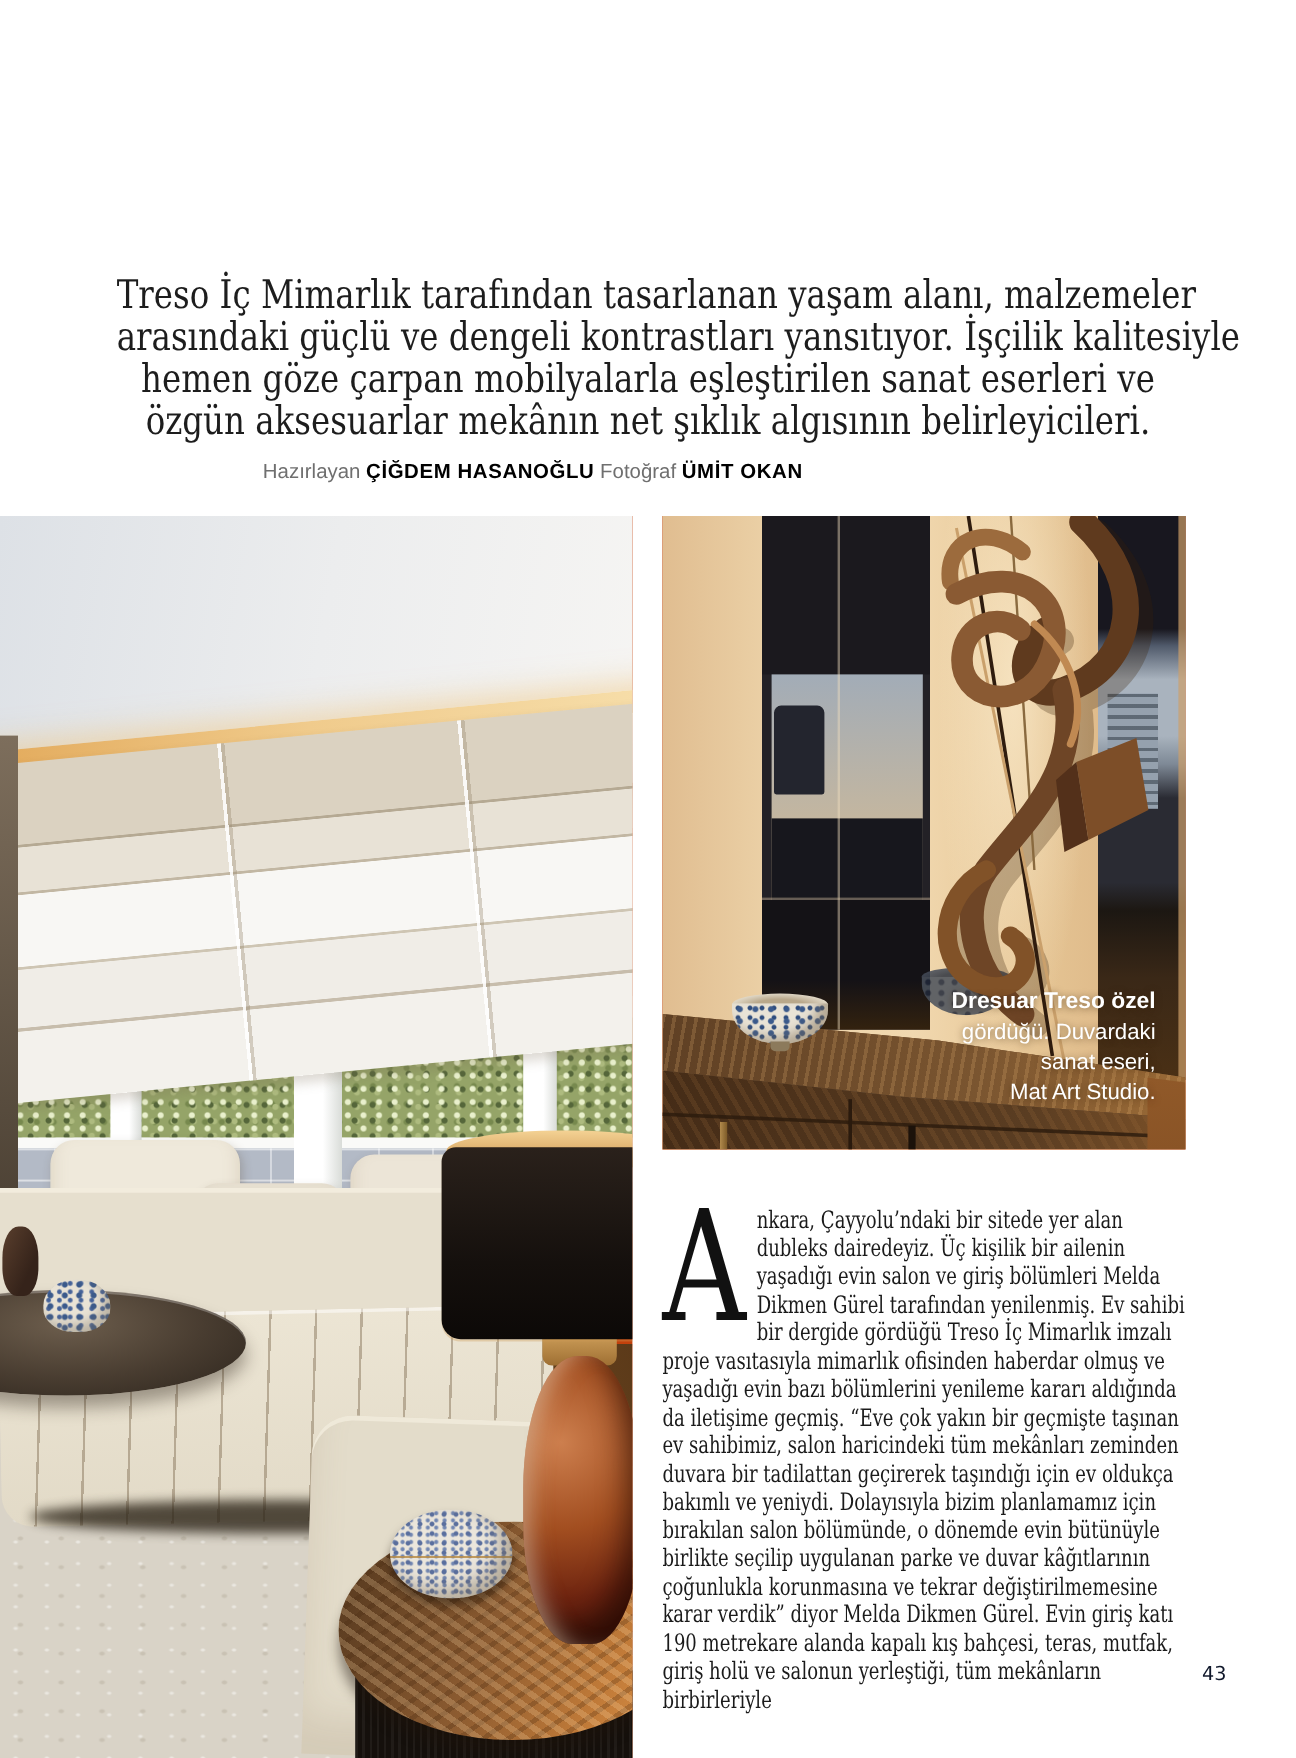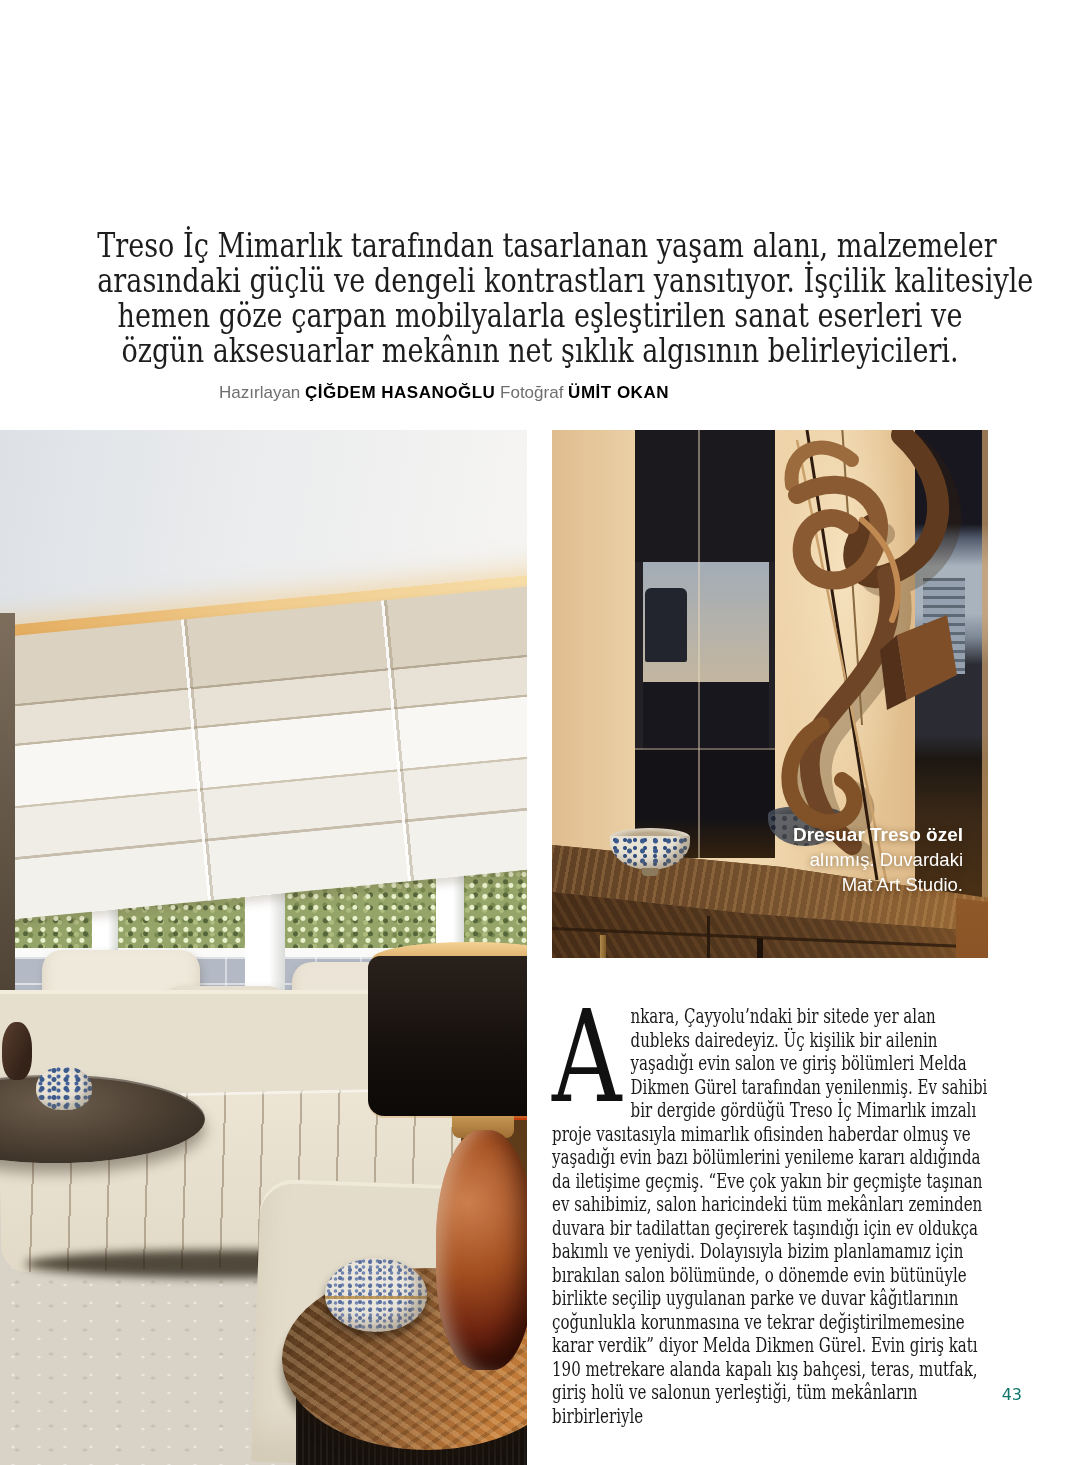--- a/index.html
+++ b/index.html
@@ -179,21 +179,21 @@
   .cp-caption .l{font-size:18.5px;line-height:25px;font-weight:400;}
 
   
   .article-col{position:absolute;left:552px;top:1005px;width:580px;
      transform:scaleX(.752);transform-origin:0 0;
      font-family:"DejaVu Serif",serif;font-size:20px;line-height:23.5px;color:#1a1a1a;
      text-align:left;}
   .dropcap{float:left;font-family:"DejaVu Serif",serif;font-size:128px;line-height:96px;
      padding:4px 12px 0 0;color:#111;}
   .pagenum{position:absolute;right:58px;top:1385px;
-     font-family:"DejaVu Sans","Liberation Sans",sans-serif;font-size:16px;color:#0f766e;}
+     font-family:"DejaVu Sans","Liberation Sans",sans-serif;font-size:16px;color:#0f172a;}
 </style>
 </head>
 <body>
 
 <div class="page">
 
 
   <div class="intro-wrap">
     <div class="intro-inner">
       <div class="intro-line">Treso İç Mimarlık tarafından tasarlanan yaşam alanı, malzemeler</div>
@@ -303,21 +303,22 @@
     <div class="abs cp-leg" style="left:205px;top:508px;height:20px;background:#1c120a;"></div>
 
     <div class="abs cp-bowl">
       <div class="rim"></div>
       <div class="cup"></div>
       <div class="foot"></div>
     </div>
 
     <div class="cp-caption">
       <div class="b">Dresuar Treso özel</div>
-      <div class="l">alınmış. Duvardaki</div>
+      <div class="l">gördüğü. Duvardaki</div>
+      <div class="l">sanat eseri,</div>
       <div class="l">Mat Art Studio.</div>
     </div>
   </div>
 
   <div class="article-col">
     <span class="dropcap">A</span><span>nkara, Çayyolu’ndaki bir sitede yer alan dubleks dairedeyiz. Üç kişilik bir ailenin yaşadığı evin salon ve giriş bölümleri Melda Dikmen Gürel tarafından yenilenmiş. Ev sahibi bir dergide gördüğü Treso İç Mimarlık imzalı proje vasıtasıyla mimarlık ofisinden haberdar olmuş ve yaşadığı evin bazı bölümlerini yenileme kararı aldığında da iletişime geçmiş. “Eve çok yakın bir geçmişte taşınan ev sahibimiz, salon haricindeki tüm mekânları zeminden duvara bir tadilattan geçirerek taşındığı için ev oldukça bakımlı ve yeniydi. Dolayısıyla bizim planlamamız için bırakılan salon bölümünde, o dönemde evin bütünüyle birlikte seçilip uygulanan parke ve duvar kâğıtlarının çoğunlukla korunmasına ve tekrar değiştirilmemesine karar verdik” diyor Melda Dikmen Gürel. Evin giriş katı 190 metrekare alanda kapalı kış bahçesi, teras, mutfak, giriş holü ve salonun yerleştiği, tüm mekânların birbirleriyle</span>
   </div>
 
   <div class="pagenum">43</div>
 

